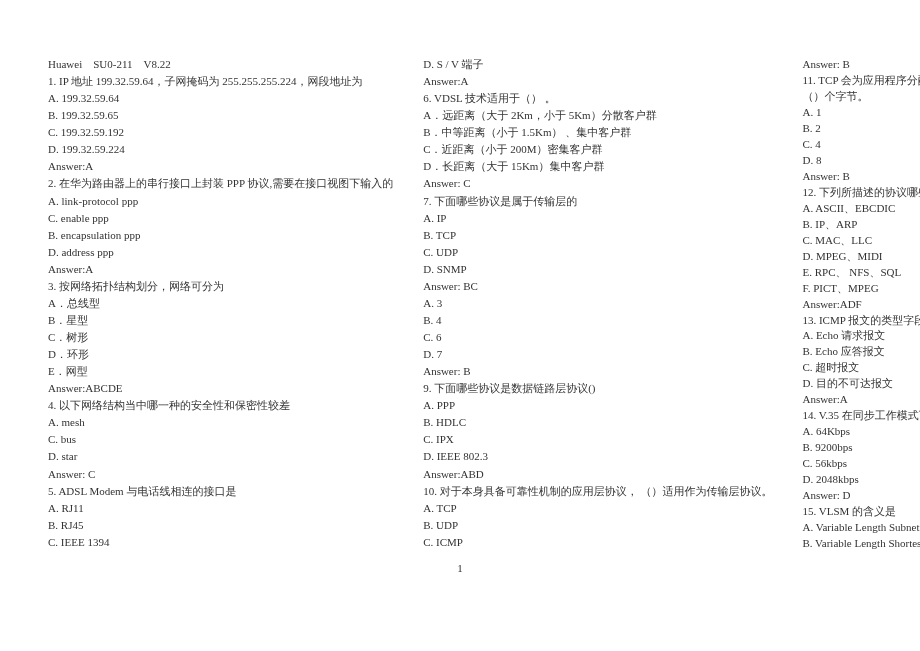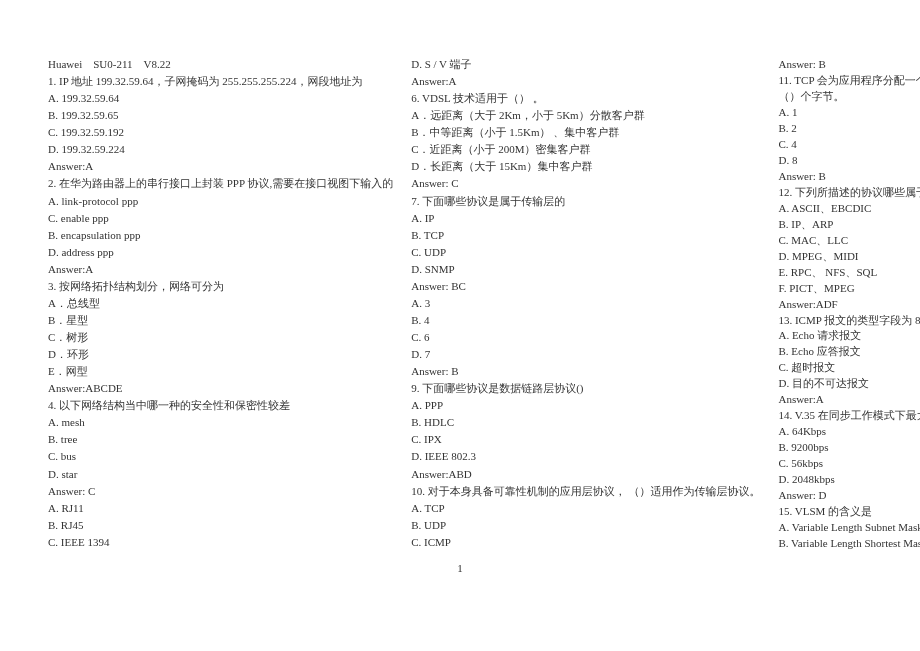--- a/index.html
+++ b/index.html
@@ -9,21 +9,21 @@
       font-family: "SimSun", "宋体", serif;
       font-size: 11px;
       color: #333;
       width: 920px;
       height: 651px;
       overflow: hidden;
     }
     .page {
       display: flex;
       padding: 55px 48px 20px 48px;
-      gap: 0;
+      gap: 12px;
       height: 570px;
       box-sizing: border-box;
     }
     .col {
       flex: 1;
       display: flex;
       flex-direction: column;
       line-height: 18.2px;
       padding-right: 18px;
     }
@@ -59,24 +59,24 @@
     <div class="line">Answer:A</div>
     <div class="line">3. 按网络拓扑结构划分，网络可分为</div>
     <div class="line">A．总线型</div>
     <div class="line">B．星型</div>
     <div class="line">C．树形</div>
     <div class="line">D．环形</div>
     <div class="line">E．网型</div>
     <div class="line">Answer:ABCDE</div>
     <div class="line">4. 以下网络结构当中哪一种的安全性和保密性较差</div>
     <div class="line">A. mesh</div>
-    <div class="line">B. tree</div>
     <div class="line">C. bus</div>
     <div class="line">D. star</div>
     <div class="line">Answer: C</div>
+    <div class="line">5. ADSL Modem 与电话线相连的接口是</div>
     <div class="line">A. RJ11</div>
     <div class="line">B. RJ45</div>
     <div class="line">C. IEEE 1394</div>
   </div>
   <div class="col">
     <div class="line">D. S / V 端子</div>
     <div class="line">Answer:A</div>
     <div class="line">6. VDSL 技术适用于（） 。</div>
     <div class="line">A．远距离（大于 2Km，小于 5Km）分散客户群</div>
     <div class="line">B．中等距离（小于 1.5Km） 、集中客户群</div>

